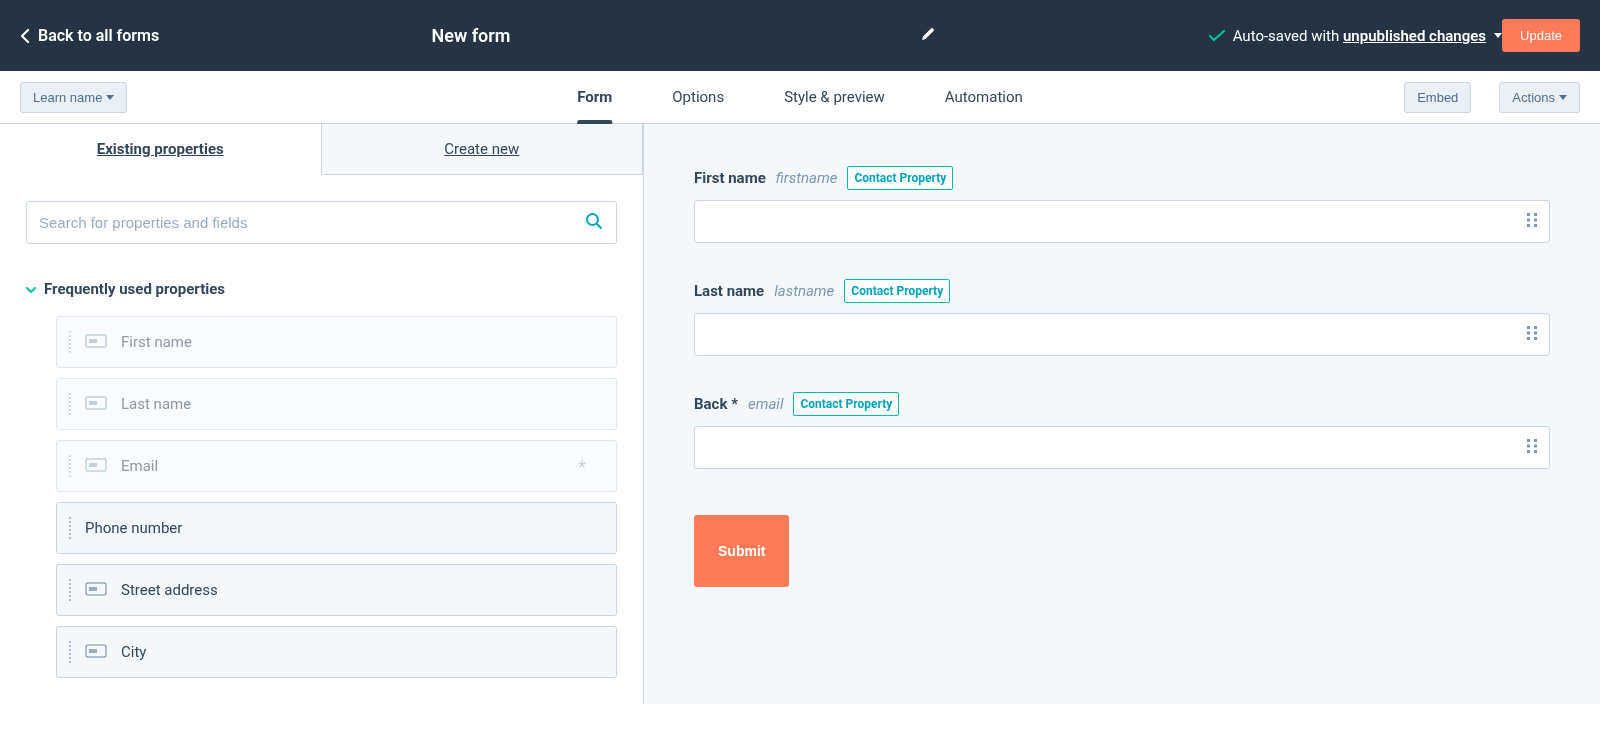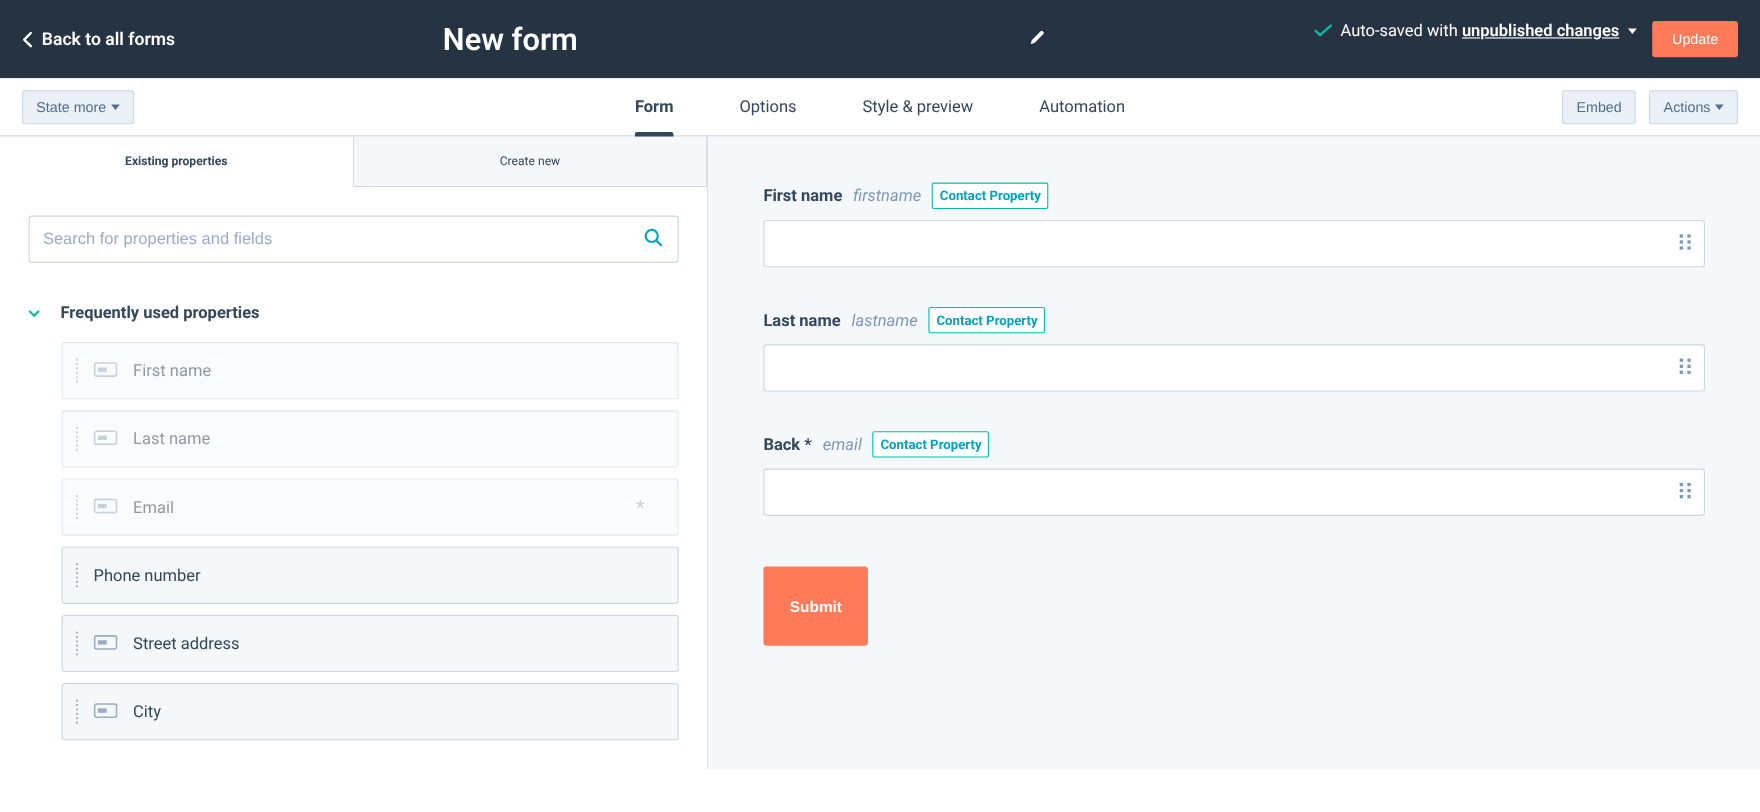--- a/index.html
+++ b/index.html
@@ -1,45 +1,45 @@
 <!DOCTYPE html>
 <html><head>
   <meta charset="utf-8">
   <style>
     * { box-sizing: border-box; margin: 0; padding: 0; }
     body { font-family: -apple-system, BlinkMacSystemFont, "Segoe UI", Roboto, Helvetica, Arial, sans-serif; color: #33475b; background: #fff; width: 1600px; }
     .topbar { background: #253342; color: #fff; height: 71px; display: flex; align-items: center; padding: 0 20px; }
     .back-link { display: flex; align-items: center; font-weight: 600; font-size: 16px; cursor: pointer; color: #fff; }
     .back-link svg { margin-right: 8px; }
     .topbar-center { flex: 1; display: flex; align-items: center; justify-content: center; }
-    .form-title { font-size: 28px; font-weight: 600; color: #fff; }
+    .form-title { font-size: 18px; font-weight: 600; color: #fff; }
     .pencil-box { margin-left: 410px; cursor: pointer; }
-    .topbar-right { display: flex; align-items: flex-start; gap: 14px; }
+    .topbar-right { display: flex; align-items: center; }
     .autosave { display: flex; align-items: center; font-size: 15px; color: #fff; gap: 8px; }
     .autosave .underlined { text-decoration: underline; font-weight: 600; }
     .update-btn { background: #ff7a59; color: #fff; border: none; border-radius: 3px; padding: 9px 18px; font-size: 13px; font-weight: 500; cursor: pointer; }
     .secondbar { height: 53px; border-bottom: 1px solid #cbd6e2; display: flex; align-items: center; padding: 0 20px; position: relative; }
     .learn-more-btn, .embed-btn, .actions-btn { background: #eaf0f6; border: 1px solid #cbd6e2; color: #506e91; font-size: 13px; padding: 7px 12px; border-radius: 3px; cursor: pointer; display: inline-flex; align-items: center; gap: 4px; }
     .learn-more-btn { position: relative; }
     .tabs-center { position: absolute; left: 50%; transform: translateX(-50%); display: flex; gap: 60px; height: 100%; }
     .tab { font-size: 15px; color: #33475b; cursor: pointer; height: 100%; display: flex; align-items: center; position: relative; }
     .tab.active { font-weight: 700; }
     .tab.active::after { content: ""; position: absolute; left: 0; right: 0; bottom: -1px; height: 4px; background: #33475b; border-radius: 2px 2px 0 0; }
-    .secondbar-right { margin-left: auto; display: flex; gap: 12px; }
+    .secondbar-right { margin-left: auto; display: flex; gap: 28px; }
     .content { display: flex; }
     .sidebar { width: 644px; border-right: 1px solid #cbd6e2; background: #fff; }
     .sidebar-tabs { display: flex; border-bottom: 1px solid #cbd6e2; }
-    .sidebar-tab { flex: 1; text-align: center; padding: 16px 0; font-size: 11px; color: #33475b; background: #f5f8fa; border-right: 1px solid #cbd6e2; cursor: pointer; }
+    .sidebar-tab { flex: 1; text-align: center; padding: 16px 0; font-size: 15px; color: #33475b; background: #f5f8fa; border-right: 1px solid #cbd6e2; cursor: pointer; text-decoration: underline; }
     .sidebar-tab.active { background: #fff; font-weight: 700; border-bottom: 1px solid #fff; margin-bottom: -1px; }
     .sidebar-inner { padding: 26px; }
     .search-wrap { position: relative; margin-bottom: 36px; }
     .search-input { width: 100%; border: 1px solid #cbd6e2; border-radius: 3px; padding: 12px 44px 12px 12px; font-size: 15px; color: #33475b; }
     .search-input::placeholder { color: #99acc2; }
     .search-icon { position: absolute; right: 14px; top: 50%; transform: translateY(-50%); color: #00a4bd; }
-    .freq-header { display: flex; align-items: center; gap: 19px; font-size: 15px; font-weight: 700; color: #33475b; cursor: pointer; margin-bottom: 18px; }
+    .freq-header { display: flex; align-items: center; gap: 8px; font-size: 15px; font-weight: 700; color: #33475b; cursor: pointer; margin-bottom: 18px; }
     .caret-down-teal { color: #00bda5; }
     .prop-list { padding-left: 30px; display: flex; flex-direction: column; gap: 10px; }
     .prop-item { border: 1px solid #cbd6e2; border-radius: 3px; padding: 14px 12px; display: flex; align-items: center; gap: 14px; background: #f5f8fa; cursor: grab; position: relative; }
     .prop-item.used { opacity: 0.55; }
     .drag-dots { color: #cbd6e2; display: flex; flex-direction: column; gap: 2px; }
     .drag-dots span { width: 2px; height: 2px; background: #99acc2; display: inline-block; border-radius: 50%; }
     .field-type-icon { color: #99acc2; }
     .prop-label { font-size: 15px; color: #33475b; }
     .required-star { position: absolute; right: 30px; color: #99acc2; font-size: 18px; }
     .canvas { flex: 1; background: #f5f8fa; padding: 42px 50px; }
@@ -79,21 +79,21 @@
         </svg>
       <span><span>Auto-saved with </span><span class="underlined">unpublished changes</span></span>
       <span class="caret-small"></span>
     </div>
     <button class="update-btn">Update</button>
   </div>
 </div>
 
 <div class="secondbar">
   <button class="learn-more-btn">
-    <span>State more</span>
+    <span>Learn name</span>
     <span class="caret-small"></span>
   </button>
   <div class="tabs-center">
     <div class="tab active">
         <span>Form</span>
       </div>
     <div class="tab">
         <span>Options</span>
       </div>
     <div class="tab">

